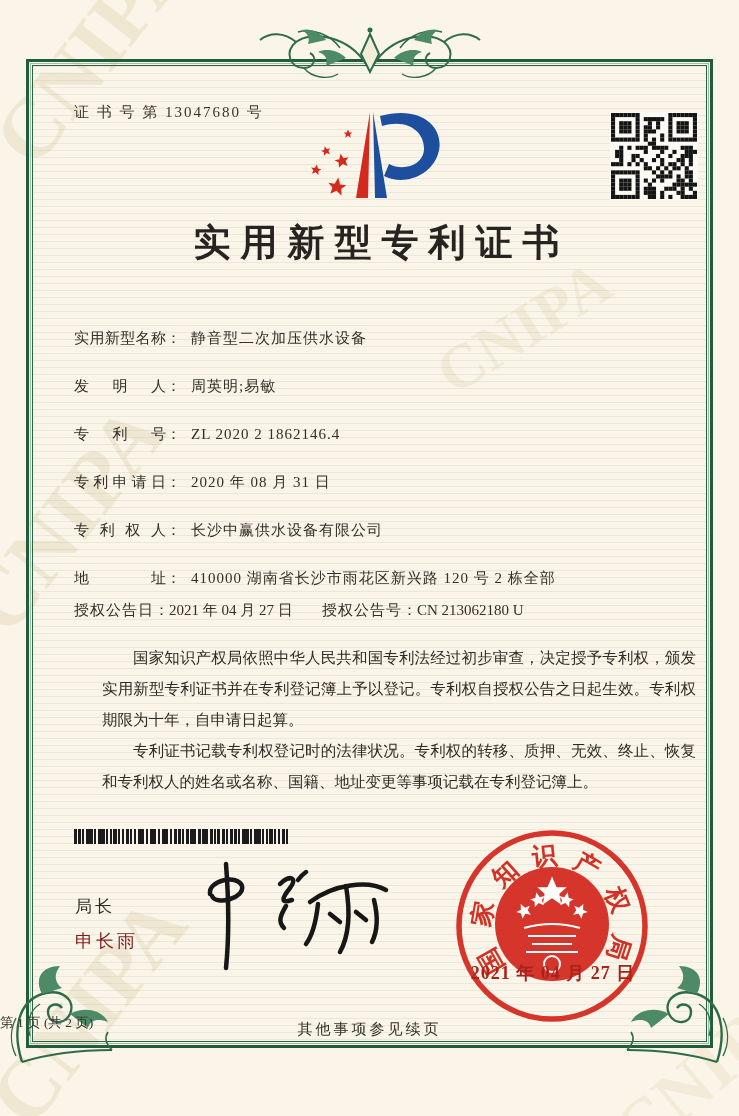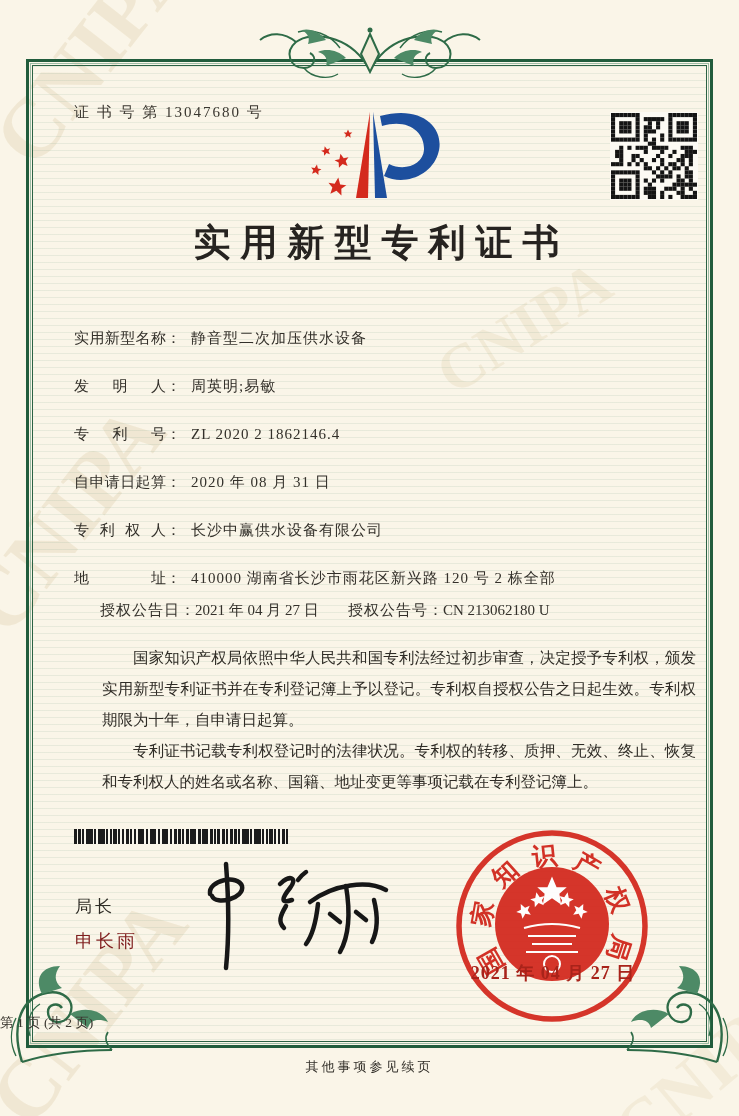--- a/index.html
+++ b/index.html
@@ -32,21 +32,21 @@
   .title{position:absolute;left:0;top:218px;width:100%;text-align:center;
          font-size:37px;font-weight:bold;letter-spacing:10px;color:#262320;padding-left:12px;}
 
   .fields{position:absolute;left:74px;top:314px;width:600px;font-size:15px;}
   .frow{height:48px;display:flex;align-items:center;line-height:20px;}
   .flabel{display:inline-block;width:92px;text-align:justify;text-align-last:justify;
           -moz-text-align-last:justify;color:#33302a;}
   .fcolon{margin-right:10px;}
   .fvalue{letter-spacing:1px;}
 
-  .grant-row{position:absolute;left:74px;top:601px;width:600px;font-size:15px;display:flex;margin-left:26px;}
+  .grant-row{position:absolute;left:74px;top:601px;width:600px;font-size:15px;display:flex;}
   .grant-date{width:248px;}
   .grant-no{margin-left:0;}
   .grant-row .lab{letter-spacing:1px;}
 
   .paras{position:absolute;left:74px;top:642px;width:594px;font-size:15.5px;line-height:31px;
          color:#2f2c26;text-align:justify;margin-left:28px;}
   .paras p{margin:0;text-indent:2em;}
 
   .barcode{position:absolute;left:74px;top:829px;width:214px;height:15px;background-color:#f8f5ec;
     background-image:
@@ -56,21 +56,21 @@
 
   .director-title{position:absolute;left:75px;top:895px;font-size:17px;letter-spacing:3px;color:#2f2c26;}
   .director-name{position:absolute;left:75px;top:929px;font-size:18px;letter-spacing:3px;color:#7f1d1d;}
   .signature{position:absolute;left:182px;top:850px;width:240px;height:125px;z-index:5;}
 
   .seal{position:absolute;left:452px;top:826px;width:200px;height:200px;z-index:4;opacity:.93;}
   .seal-date{position:absolute;left:462px;top:961px;width:182px;text-align:center;z-index:5;
              font-size:18px;font-weight:bold;color:#a8231a;letter-spacing:1px;}
 
   .page-info{position:absolute;left:0;top:1014px;width:100%;font-size:13.5px;color:#3a362f;}
-  .bottom-note{position:absolute;left:0;top:1058px;width:100%;text-align:center;font-size:13px;
+  .bottom-note{position:absolute;left:0;top:1020px;width:100%;text-align:center;font-size:15px;
                letter-spacing:3px;color:#33302a;z-index:3;}
 
   .ornament{position:absolute;z-index:3;}
   .orn-top{left:258px;top:24px;width:224px;height:64px;}
   .orn-bl{left:8px;top:966px;width:112px;height:100px;}
   .orn-br{left:619px;top:966px;width:112px;height:100px;transform:scaleX(-1);}
 </style>
 </head>
 <body>
 
@@ -382,21 +382,21 @@
         <span class="flabel">发明人</span>
           <span class="fcolon">：</span>
           <span class="fvalue">周英明;易敏</span>
       </div>
       <div class="frow">
         <span class="flabel">专利号</span>
           <span class="fcolon">：</span>
           <span class="fvalue">ZL 2020 2 1862146.4</span>
       </div>
       <div class="frow">
-        <span class="flabel">自申请日起算</span>
+        <span class="flabel">专利申请日</span>
           <span class="fcolon">：</span>
           <span class="fvalue">2020 年 08 月 31 日</span>
       </div>
       <div class="frow">
         <span class="flabel">专利权人</span>
           <span class="fcolon">：</span>
           <span class="fvalue">长沙中赢供水设备有限公司</span>
       </div>
       <div class="frow">
         <span class="flabel">地址</span>

